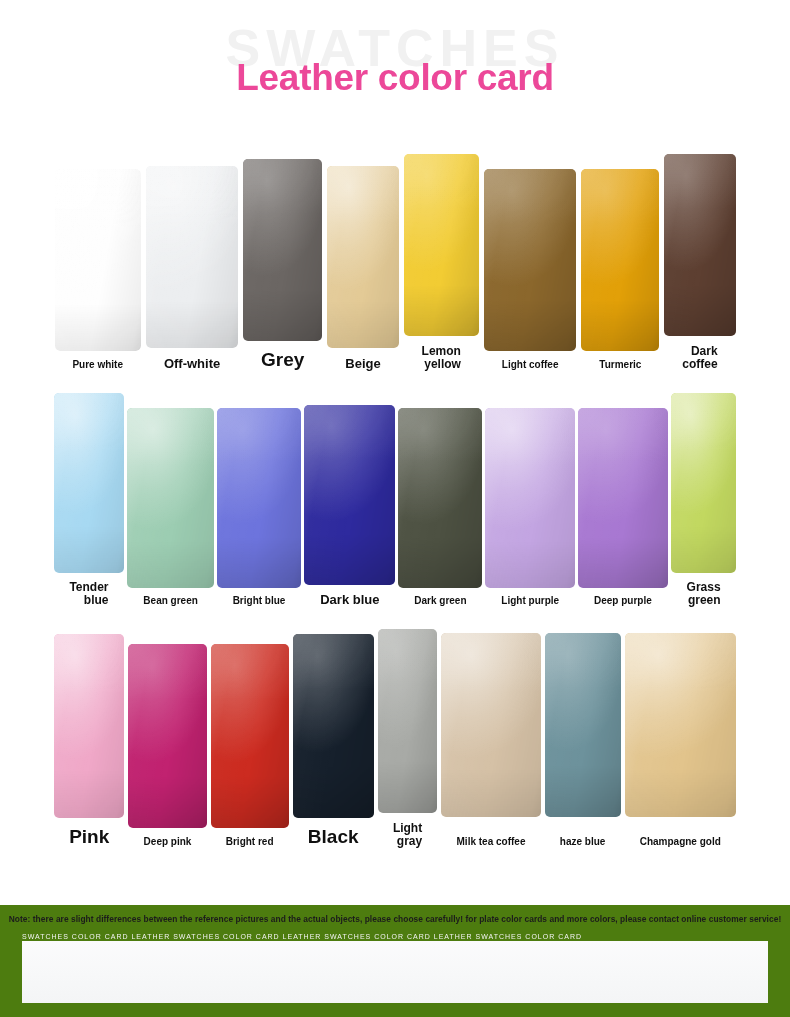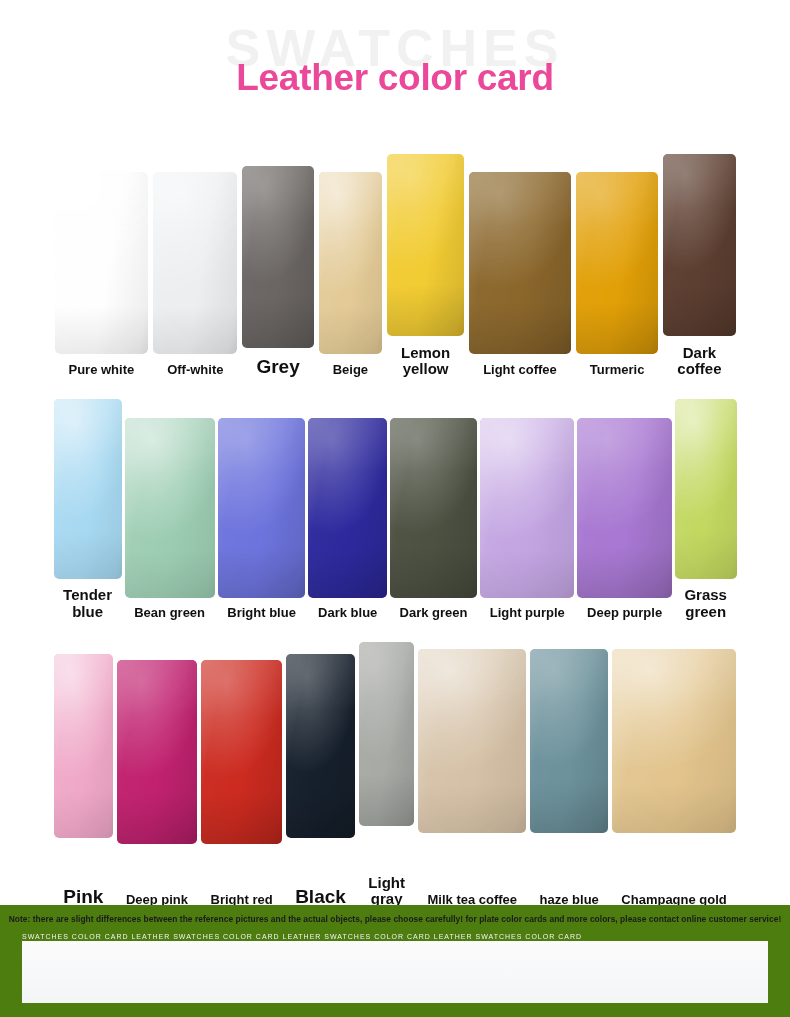--- a/index.html
+++ b/index.html
@@ -111,36 +111,36 @@
 
   .label {
     text-align: center;
     color: #101010;
     font-weight: 700;
     line-height: 1.08;
     padding: 0 1px;
     white-space: pre-line;
   }
 
-  .label.sz-xs { font-size: 15px; }
-  .label.sz-s  { font-size: 13px; }
+  .label.sz-xs { font-size: 12px; text-align: right; }
+  .label.sz-s  { font-size: 10px; }
   .label.sz-m  { font-size: 13px; }
   .label.sz-l  { font-size: 19px; }
 
   
   .row-1 .chip  { height: 182px; }
   .row-1 .cell  { padding: 0 2.5px; }
   .row-1 .label { margin-top: 9px; }
 
   .row-2 .chip  { height: 180px; }
   .row-2 .cell  { padding: 0 1.5px; }
   .row-2 .label { margin-top: 8px; }
 
   .row-3 .chip  { height: 184px; }
-  .row-3 .cell  { padding: 0 2px; gap: 40px; }
+  .row-3 .cell  { padding: 0 2px; }
   .row-3 .label { margin-top: 9px; }
 
   .row-1 { margin-top: 14px; }
   .row-2 { margin-top: 22px; }
   .row-3 { margin-top: 22px; }
 
   
   .row-3 .cell.tight .label { white-space: nowrap; margin-top: 20px; }
 
   

